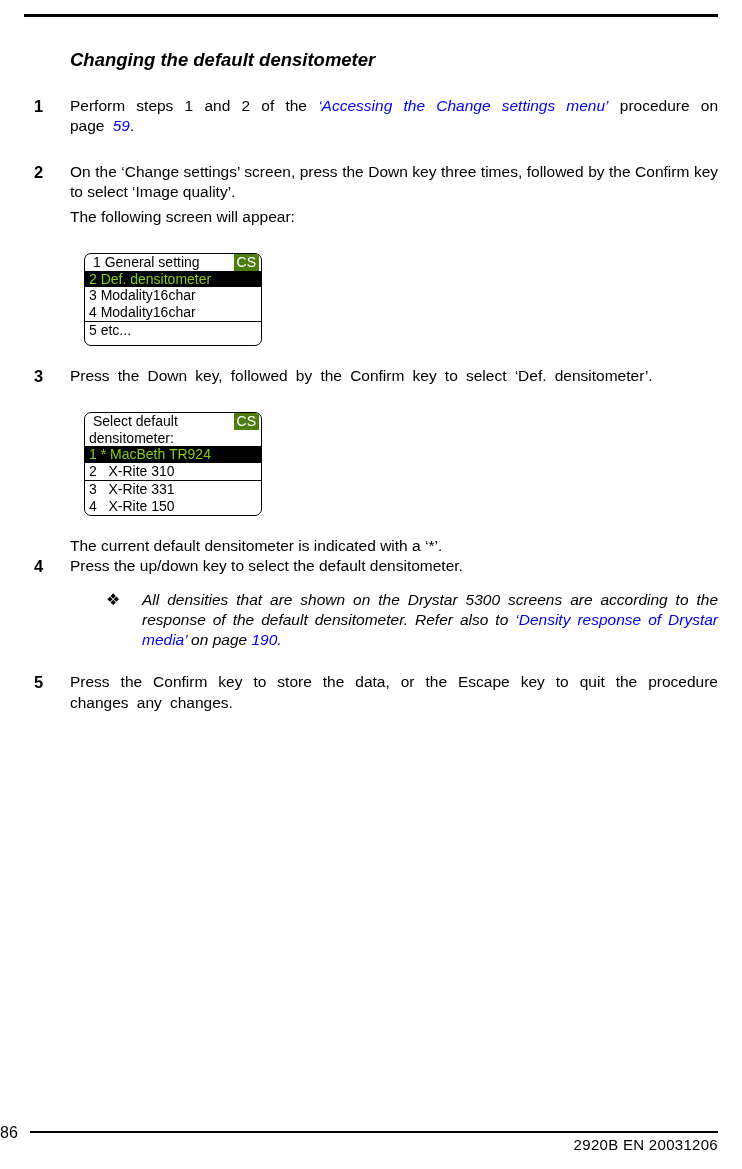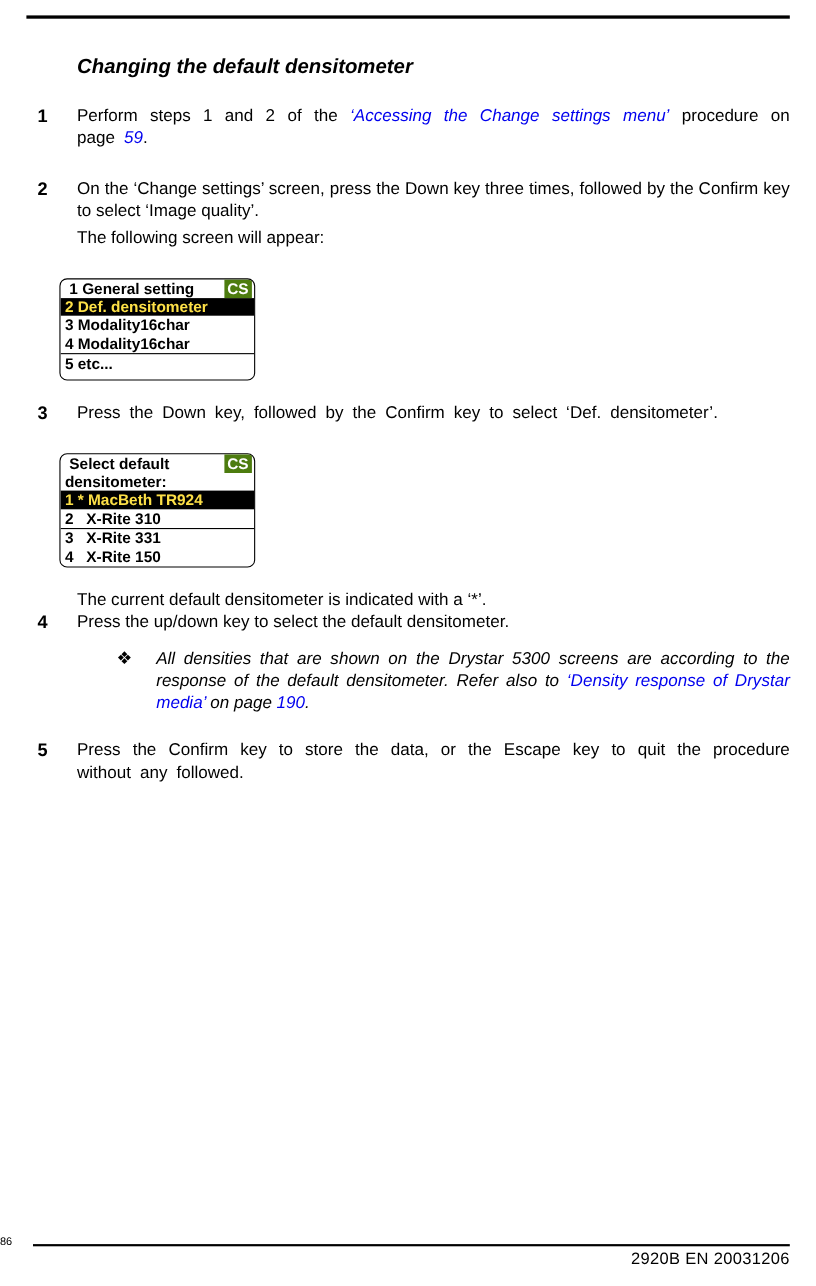--- a/index.html
+++ b/index.html
@@ -63,21 +63,21 @@
     border-radius: 7px;
     width: 176px;
     font-size: 14px;
     line-height: 1.2;
     margin-top: 6px;
     position: relative;
     overflow: hidden;
   }
   .lcd table { border-collapse: collapse; width: 100%; }
   .lcd td { padding: 0 2px 0 4px; white-space: nowrap; }
-  .row-sel { background: #000; color: #fde047; }
+  .row-sel { background: #000; color: #84cc16; }
   .tag-cs {
     background: #4d7c0f;
     color: #fff;
     padding: 0 3px;
     display: inline-block;
   }
   .r1-flex { display:flex; justify-content:space-between; align-items:stretch; }
   .r1-flex .left { padding: 0 0 0 4px; }
   .lcd .midrule td { border-bottom: 1.5px solid #000; }
   .lcd .below-row td { padding-left: 4px; }
@@ -107,33 +107,33 @@
     border-top: 2px solid #000;
     position: absolute;
     left: 30px;
     right: 0;
     top: 0;
   }
   .page-num {
     position: absolute;
     left: 0;
     top: -8px;
-    font-size: 10px;
+    font-size: 16px;
     background: #fff;
     padding-right: 4px;
   }
   .doc-id {
     position: absolute;
     right: 0;
     top: 4px;
     font-size: 15px;
     letter-spacing: 0.3px;
   }
   .just-wide { word-spacing: 0.25em; }
-  .lcd-wrap { margin-left: 20px; margin-bottom: 20px; font-weight: bold; }
+  .lcd-wrap { margin-left: 50px; margin-bottom: 20px; }
 </style>
 </head>
 <body>
 
 <div class="top-rule"></div>
 
 <div class="content">
 
   <div class="section-title">Changing the default densitometer</div>
 
@@ -244,21 +244,21 @@
           <div class="note-body">
             <span>All densities that are shown on the Drystar 5300 screens are according to the response of the default densitometer. Refer also to </span><span class="link-blue">‘Density response of Drystar media’</span><span> on page </span><span class="link-blue">190</span><span>.</span>
           </div>
         </div>
       </div>
     </li>
 
     <li style="margin-top:20px;">
       <div class="step-num">5</div>
       <div class="step-body just-wide">
-        <p style="text-align:justify;">Press the Confirm key to store the data, or the Escape key to quit the procedure without any followed.</p>
+        <p style="text-align:justify;">Press the Confirm key to store the data, or the Escape key to quit the procedure changes any changes.</p>
       </div>
     </li>
   </ol>
 
 </div>
 
 <div class="footer">
   <span class="page-num">86</span>
   <div class="footer-rule"></div>
   <span class="doc-id">2920B EN 20031206</span>

